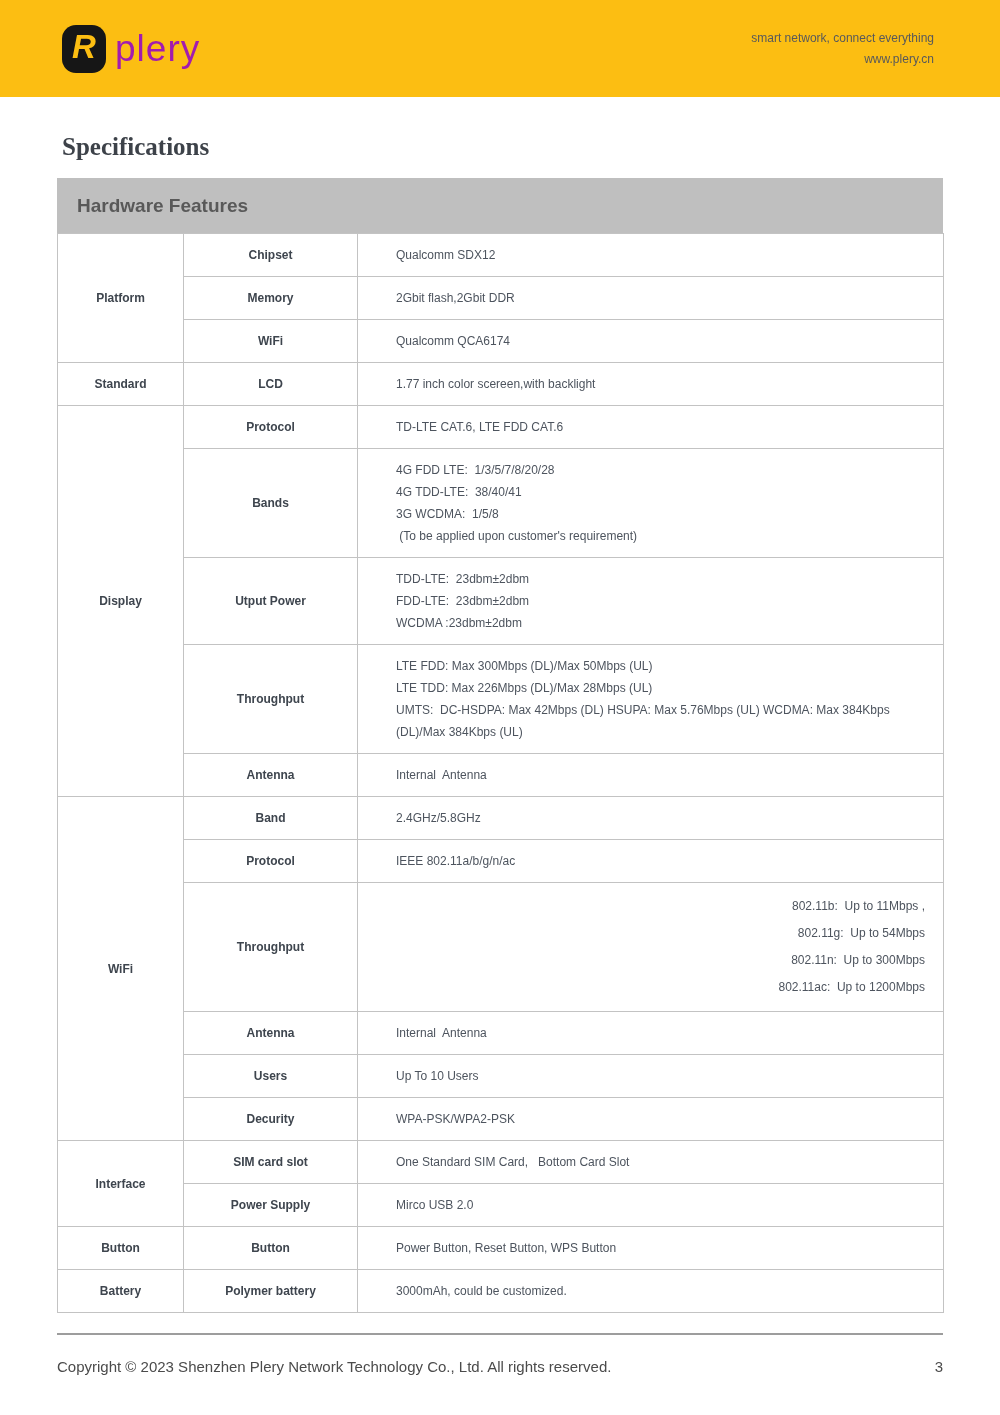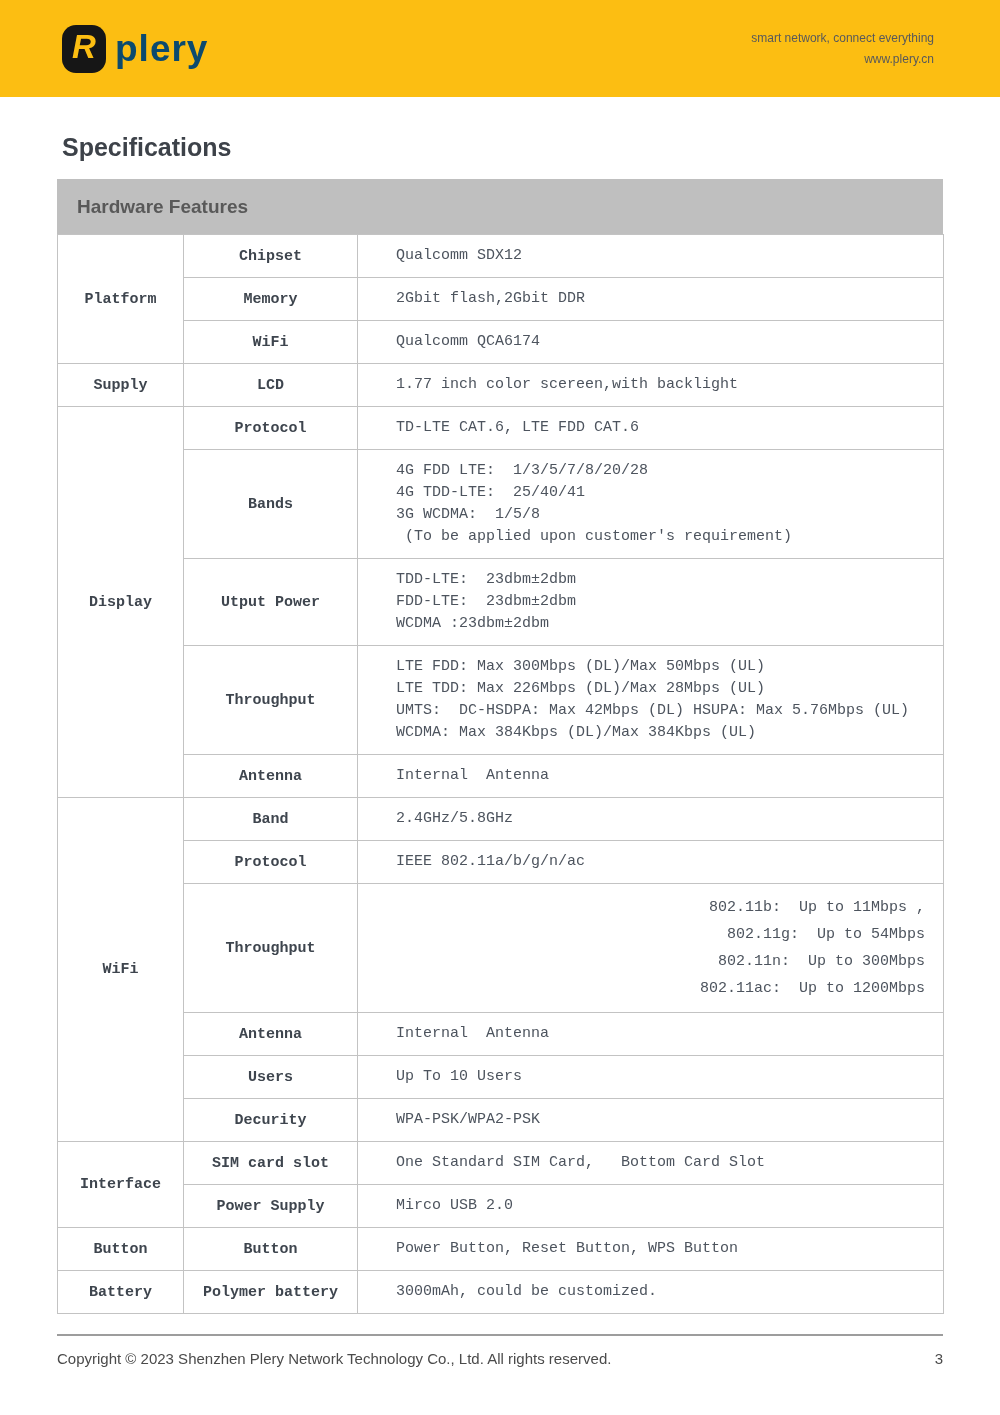--- a/index.html
+++ b/index.html
@@ -18,64 +18,63 @@
     padding:0 66px 0 62px;
   }
   .logo { display:flex; align-items:center; gap:9px; }
   .logo-mark {
     width:44px; height:48px; background:#161616; border-radius:14px;
     color:#FCBE12; font-weight:bold; font-style:italic; font-size:33px;
     display:flex; align-items:center; justify-content:center;
     padding-bottom:3px;
   }
   .logo-name {
-    font-size:37px; font-weight:bold; color:#0c4a6e; letter-spacing:1px;
+    font-size:37px; font-weight:normal; color:#a21caf; letter-spacing:1px;
     line-height:1;
   }
   .tagline { text-align:right; color:#58595B; font-size:12px; line-height:21px; }
 
   
   .page-title {
     margin:36px 0 17px 62px;
-    font-size:25px; font-weight:bold; color:#3d4249;
+    font-size:25px; font-weight:bold; color:#3d4249;font-family:Liberation Serif, serif;
   }
 
   
   .spec-wrap { margin:0 57px; width:886px; }
   .section-bar {
     height:55px; background:#BFBFBF;
     display:flex; align-items:center; padding-left:20px;
     font-size:19px; font-weight:bold; color:#595959;
   }
   table.spec {
     width:886px; border-collapse:collapse; table-layout:fixed;
   }
   col.c-cat { width:126px; }
   col.c-sub { width:174px; }
   col.c-val { width:586px; }
   table.spec td {
     border:1px solid #C3C3C3;
     vertical-align:middle;
-    font-size:15px;
-    font-family:Liberation Mono, monospace;
+    font-size:12px;
   }
   td.cat, td.sub {
     font-weight:bold; text-align:center; color:#3e454e;
     padding:10px 6px;
   }
   td.val { color:#4d545e; padding:10px 18px; }
   td.val div { line-height:22px; white-space:pre-wrap;margin-left:20px; }
   td.val.spaced div { line-height:27px;text-align:right; }
 
   
   .footer { margin:20px 57px 0 57px; width:886px; }
   .footer-rule { height:2px; background:#9d9d9d; }
   .footer-row {
     display:flex; justify-content:space-between; align-items:baseline;
-    padding-top:14px; font-size:15px; color:#4b4b4b;
+    padding-top:23px; font-size:15px; color:#4b4b4b;
   }
 </style>
 </head>
 <body>
 
 <div class="topbar">
   <div class="logo">
     <div class="logo-mark">R</div>
     <div class="logo-name">plery</div>
   </div>
@@ -114,39 +113,39 @@
           </td>
       </tr>
       <tr>
         <td class="sub">WiFi</td>
         <td class="val">
             <div>Qualcomm QCA6174</div>
           </td>
       </tr>
 
       <tr>
-        <td class="cat">Supply</td>
+        <td class="cat">Standard</td>
         <td class="sub">LCD</td>
         <td class="val">
             <div>1.77 inch color scereen,with backlight</div>
           </td>
       </tr>
 
       <tr>
         <td class="cat" rowspan="5">Display</td>
         <td class="sub">Protocol</td>
         <td class="val">
             <div>TD-LTE CAT.6, LTE FDD CAT.6</div>
           </td>
       </tr>
       <tr>
         <td class="sub">Bands</td>
         <td class="val">
           <div>4G FDD LTE:  1/3/5/7/8/20/28</div>
-          <div>4G TDD-LTE:  25/40/41</div>
+          <div>4G TDD-LTE:  38/40/41</div>
           <div>3G WCDMA:  1/5/8</div>
           <div> (To be applied upon customer's requirement)</div>
         </td>
       </tr>
       <tr>
         <td class="sub">Utput Power</td>
         <td class="val">
           <div>TDD-LTE:  23dbm±2dbm</div>
           <div>FDD-LTE:  23dbm±2dbm</div>
           <div>WCDMA :23dbm±2dbm</div>

